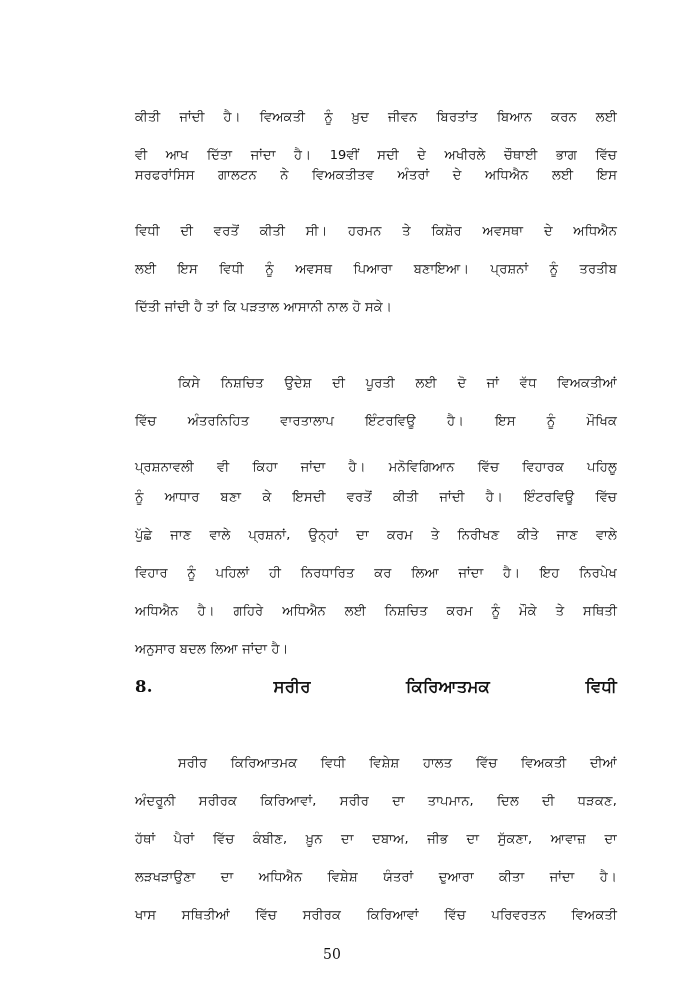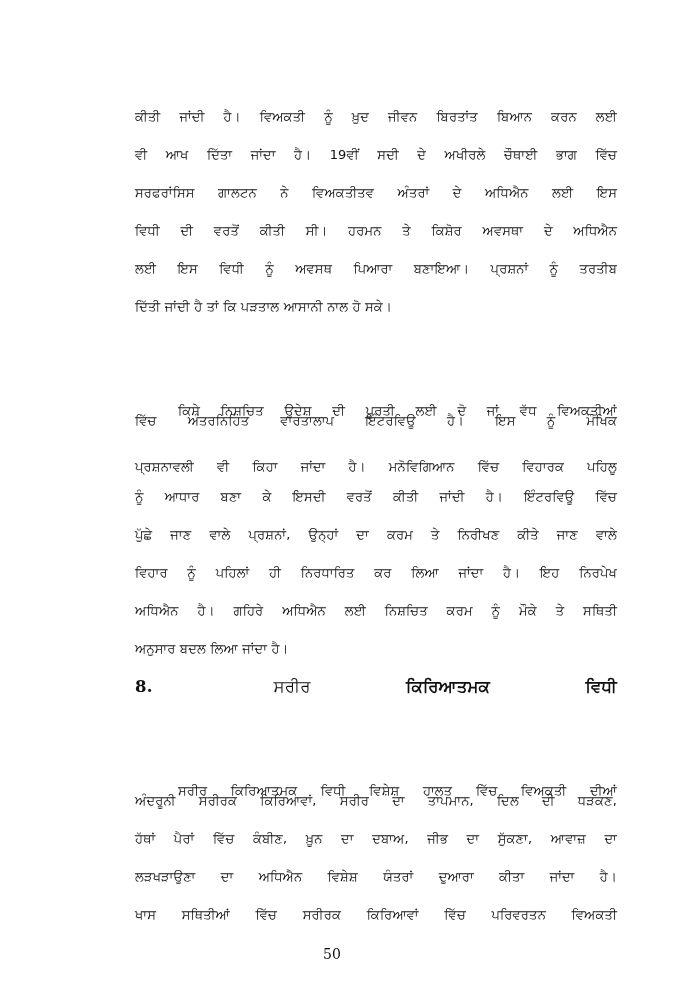--- a/index.html
+++ b/index.html
@@ -2,57 +2,57 @@
 <html><head>
 <meta charset="utf-8">
 <style>
   html, body { margin: 0; padding: 0; background: #ffffff; }
   body { width: 700px; height: 990px; position: relative; overflow: hidden;
          font-family: "DejaVu Sans", sans-serif; color: #111; }
   .page { position: absolute; left: 0; top: 0; width: 700px; height: 990px; }
   .line { position: absolute; left: 135px; width: 482px; font-size: 13px;
           line-height: 22px; white-space: nowrap; letter-spacing: 0.2px; }
   .just { text-align: justify; text-align-last: justify; }
-  .indent { left: 178px; width: 439px; margin-top: 28px; }
+  .indent { left: 178px; width: 439px; }
   .heading { font-size: 16.5px; }
   .num { display: inline-block; width: 43px; font-family: "DejaVu Serif", serif; font-weight: bold; }
   .eng { font-family: "DejaVu Serif", serif; font-weight: bold; }
   .h8 { display: flex; justify-content: space-between; width: 482px; }
   .pagenum { position: absolute; top: 912px; left: 0; width: 664px; text-align: center;
              font-family: "DejaVu Serif", serif; font-size: 14px; }
 </style>
 </head>
 <body>
 
 <div class="page">
 
   <div>
     <div class="line just" style="top:106px">ਕੀਤੀ ਜਾਂਦੀ ਹੈ। ਵਿਅਕਤੀ ਨੂੰ ਖ਼ੁਦ ਜੀਵਨ ਬਿਰਤਾਂਤ ਬਿਆਨ ਕਰਨ ਲਈ</div>
     <div class="line just" style="top:144px">ਵੀ ਆਖ ਦਿੱਤਾ ਜਾਂਦਾ ਹੈ। 19ਵੀਂ ਸਦੀ ਦੇ ਅਖੀਰਲੇ ਚੌਥਾਈ ਭਾਗ ਵਿੱਚ</div>
-    <div class="line just" style="top:182px">ਸਰਫਰਾਂਸਿਸ ਗਾਲਟਨ ਨੇ ਵਿਅਕਤੀਤਵ ਅੰਤਰਾਂ ਦੇ ਅਧਿਐਨ ਲਈ ਇਸ</div>
+    <div class="line just" style="top:164px">ਸਰਫਰਾਂਸਿਸ ਗਾਲਟਨ ਨੇ ਵਿਅਕਤੀਤਵ ਅੰਤਰਾਂ ਦੇ ਅਧਿਐਨ ਲਈ ਇਸ</div>
     <div class="line just" style="top:220px">ਵਿਧੀ ਦੀ ਵਰਤੋਂ ਕੀਤੀ ਸੀ। ਹਰਮਨ ਤੇ ਕਿਸ਼ੋਰ ਅਵਸਥਾ ਦੇ ਅਧਿਐਨ</div>
     <div class="line just" style="top:258px">ਲਈ ਇਸ ਵਿਧੀ ਨੂੰ ਅਵਸਥ ਪਿਆਰਾ ਬਣਾਇਆ। ਪ੍ਰਸ਼ਨਾਂ ਨੂੰ ਤਰਤੀਬ</div>
     <div class="line" style="top:296px">ਦਿੱਤੀ ਜਾਂਦੀ ਹੈ ਤਾਂ ਕਿ ਪੜਤਾਲ ਆਸਾਨੀ ਨਾਲ ਹੋ ਸਕੇ।</div>
   </div>
 
 
   <div>
     <div class="line just indent" style="top:372px">ਕਿਸੇ ਨਿਸ਼ਚਿਤ ਉਦੇਸ਼ ਦੀ ਪੂਰਤੀ ਲਈ ਦੋ ਜਾਂ ਵੱਧ ਵਿਅਕਤੀਆਂ</div>
     <div class="line just" style="top:410px">ਵਿੱਚ ਅੰਤਰਨਿਹਿਤ ਵਾਰਤਾਲਾਪ ਇੰਟਰਵਿਊ ਹੈ। ਇਸ ਨੂੰ ਮੌਖਿਕ</div>
     <div class="line just" style="top:456px">ਪ੍ਰਸ਼ਨਾਵਲੀ ਵੀ ਕਿਹਾ ਜਾਂਦਾ ਹੈ। ਮਨੋਵਿਗਿਆਨ ਵਿੱਚ ਵਿਹਾਰਕ ਪਹਿਲੂ</div>
     <div class="line just" style="top:486px">ਨੂੰ ਆਧਾਰ ਬਣਾ ਕੇ ਇਸਦੀ ਵਰਤੋਂ ਕੀਤੀ ਜਾਂਦੀ ਹੈ। ਇੰਟਰਵਿਊ ਵਿੱਚ</div>
     <div class="line just" style="top:524px">ਪੁੱਛੇ ਜਾਣ ਵਾਲੇ ਪ੍ਰਸ਼ਨਾਂ, ਉਨ੍ਹਾਂ ਦਾ ਕਰਮ ਤੇ ਨਿਰੀਖਣ ਕੀਤੇ ਜਾਣ ਵਾਲੇ</div>
     <div class="line just" style="top:562px">ਵਿਹਾਰ ਨੂੰ  ਪਹਿਲਾਂ ਹੀ ਨਿਰਧਾਰਿਤ ਕਰ ਲਿਆ ਜਾਂਦਾ ਹੈ। ਇਹ ਨਿਰਪੇਖ</div>
     <div class="line just" style="top:600px">ਅਧਿਐਨ ਹੈ। ਗਹਿਰੇ ਅਧਿਐਨ ਲਈ ਨਿਸ਼ਚਿਤ ਕਰਮ ਨੂੰ ਮੌਕੇ ਤੇ ਸਥਿਤੀ</div>
     <div class="line" style="top:638px">ਅਨੁਸਾਰ ਬਦਲ ਲਿਆ ਜਾਂਦਾ ਹੈ।</div>
   </div>
 
   <div class="line heading h8" style="top:676px">
     <span class="num">8.</span>
-    <span style="font-weight:normal">ਸਰੀਰ</span>
+    <span style="font-weight:bold">ਸਰੀਰ</span>
     <span style="font-weight:bold">ਕਿਰਿਆਤਮਕ</span>
     <span style="font-weight:bold">ਵਿਧੀ</span>
   </div>
 
   <div>
     <div class="line just indent" style="top:752px">ਸਰੀਰ ਕਿਰਿਆਤਮਕ ਵਿਧੀ ਵਿਸ਼ੇਸ਼ ਹਾਲਤ ਵਿੱਚ ਵਿਅਕਤੀ ਦੀਆਂ</div>
     <div class="line just" style="top:790px">ਅੰਦਰੂਨੀ ਸਰੀਰਕ ਕਿਰਿਆਵਾਂ, ਸਰੀਰ ਦਾ ਤਾਪਮਾਨ, ਦਿਲ ਦੀ ਧੜਕਣ,</div>
     <div class="line just" style="top:828px">ਹੱਥਾਂ ਪੈਰਾਂ ਵਿੱਚ ਕੰਬੀਣ, ਖ਼ੂਨ ਦਾ ਦਬਾਅ, ਜੀਭ ਦਾ ਸੁੱਕਣਾ, ਆਵਾਜ਼ ਦਾ</div>
     <div class="line just" style="top:866px">ਲੜਖੜਾਉਣਾ ਦਾ ਅਧਿਐਨ ਵਿਸ਼ੇਸ਼ ਯੰਤਰਾਂ ਦੁਆਰਾ ਕੀਤਾ ਜਾਂਦਾ ਹੈ।</div>
     <div class="line just" style="top:904px">ਖਾਸ ਸਥਿਤੀਆਂ ਵਿੱਚ ਸਰੀਰਕ ਕਿਰਿਆਵਾਂ ਵਿੱਚ ਪਰਿਵਰਤਨ ਵਿਅਕਤੀ</div>

